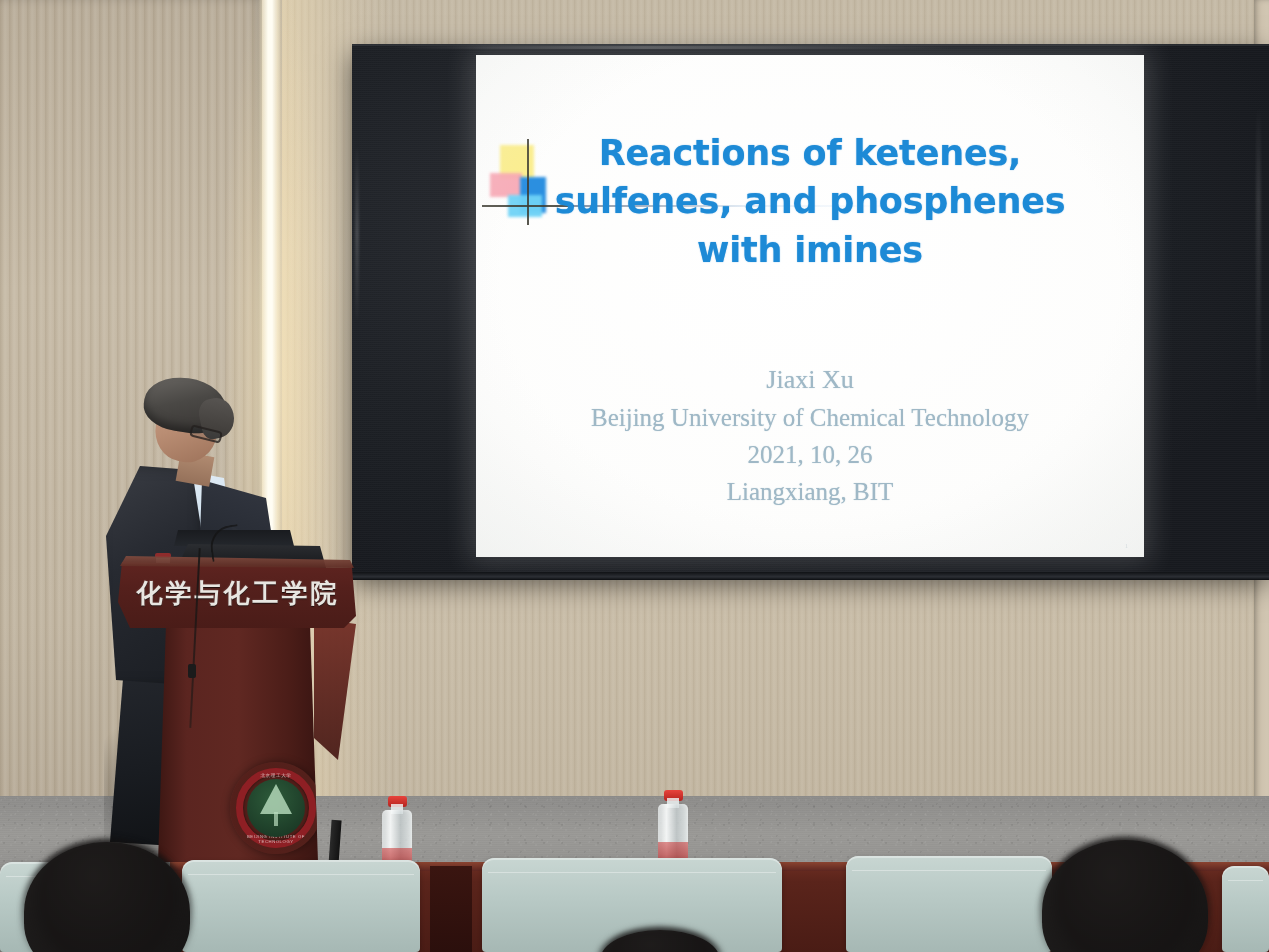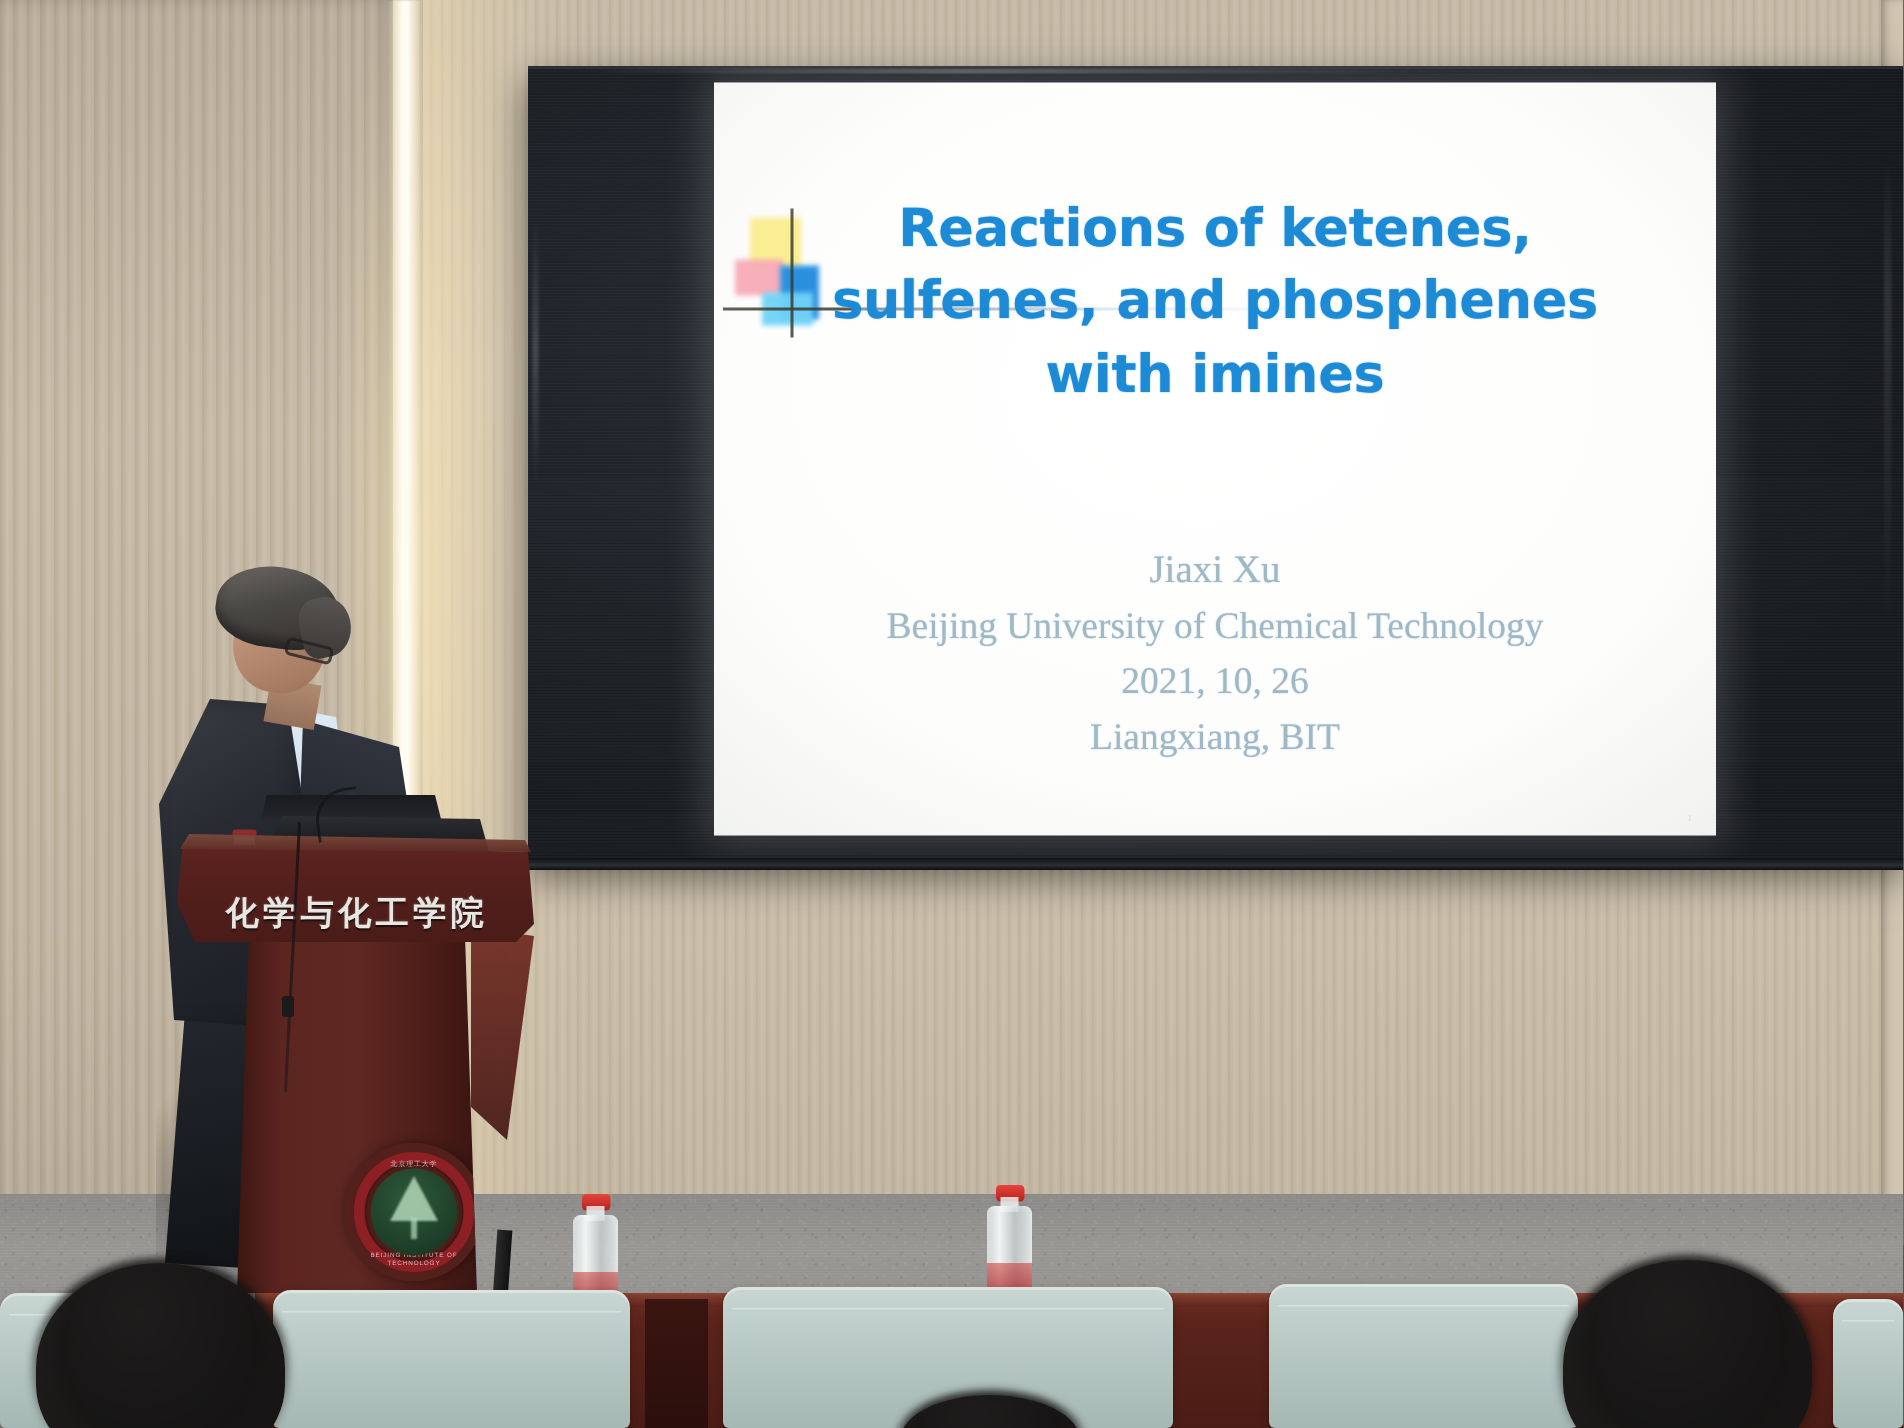--- a/index.html
+++ b/index.html
@@ -169,24 +169,23 @@
   .lectern-right-facet{
     position:absolute;left:196px;top:66px;width:42px;height:142px;
     background:linear-gradient(to bottom,#732f26,#4a1d18);
     clip-path:polygon(0 0, 42px 6px, 24px 142px, 0 120px);
     opacity:.95;
   }
   .lectern-plate{
     position:absolute;left:18px;top:20px;width:204px;height:42px;
     display:flex;align-items:center;justify-content:center;
     font-family:"DejaVu Sans", sans-serif;
-    font-size:22px;font-weight:700;letter-spacing:3px;
+    font-size:26px;font-weight:700;letter-spacing:3px;
     color:#e8e6e1;
     text-shadow:0 1px 1px rgba(0,0,0,.7), 0 0 2px rgba(255,255,255,.25);
-    margin-top:16px;
   }
   .emblem{
     position:absolute;left:72px;top:138px;width:92px;height:92px;border-radius:50%;
     background:radial-gradient(circle at 50% 50%, #4b1a16 0%, #54201b 70%, #411612 100%);
     box-shadow:0 0 8px rgba(0,0,0,.4);
     overflow:hidden;
   }
   .emblem .ring{
     position:absolute;left:6px;top:6px;width:80px;height:80px;border-radius:50%;
     border:7px solid #8e1f24;

